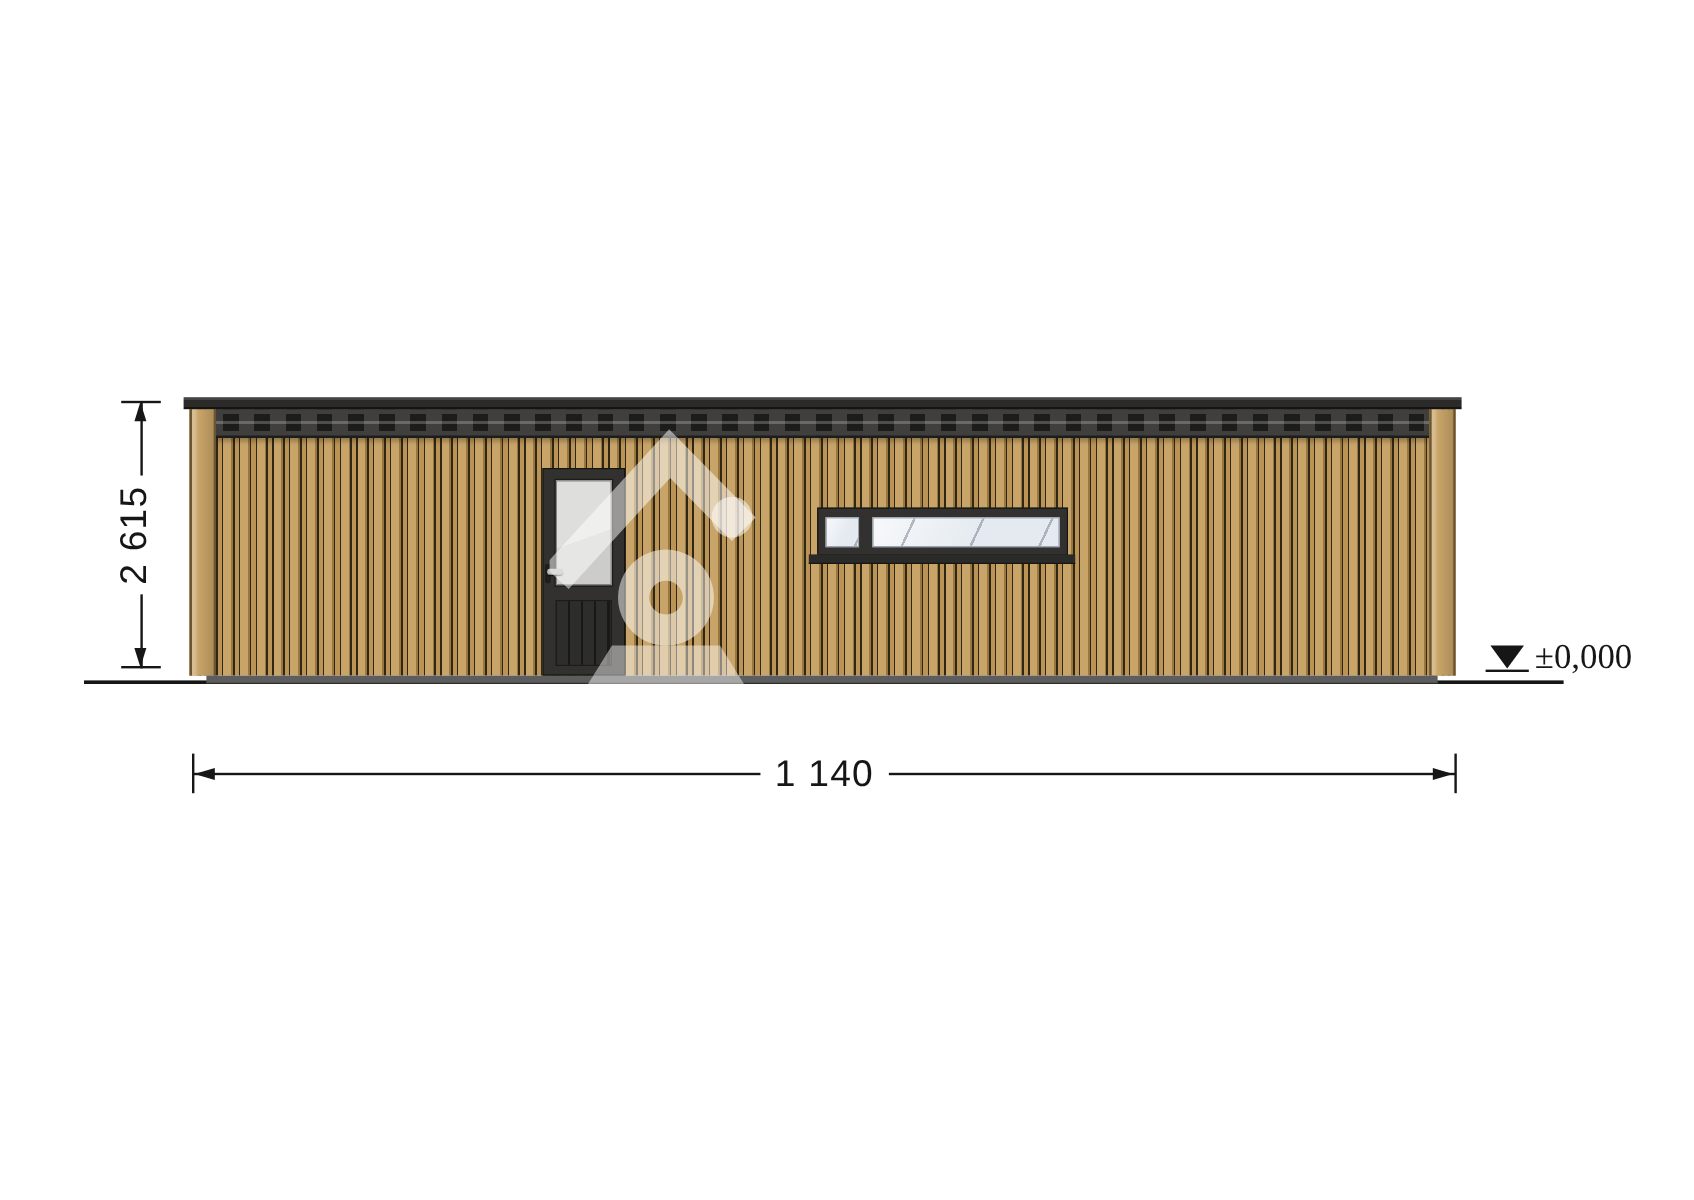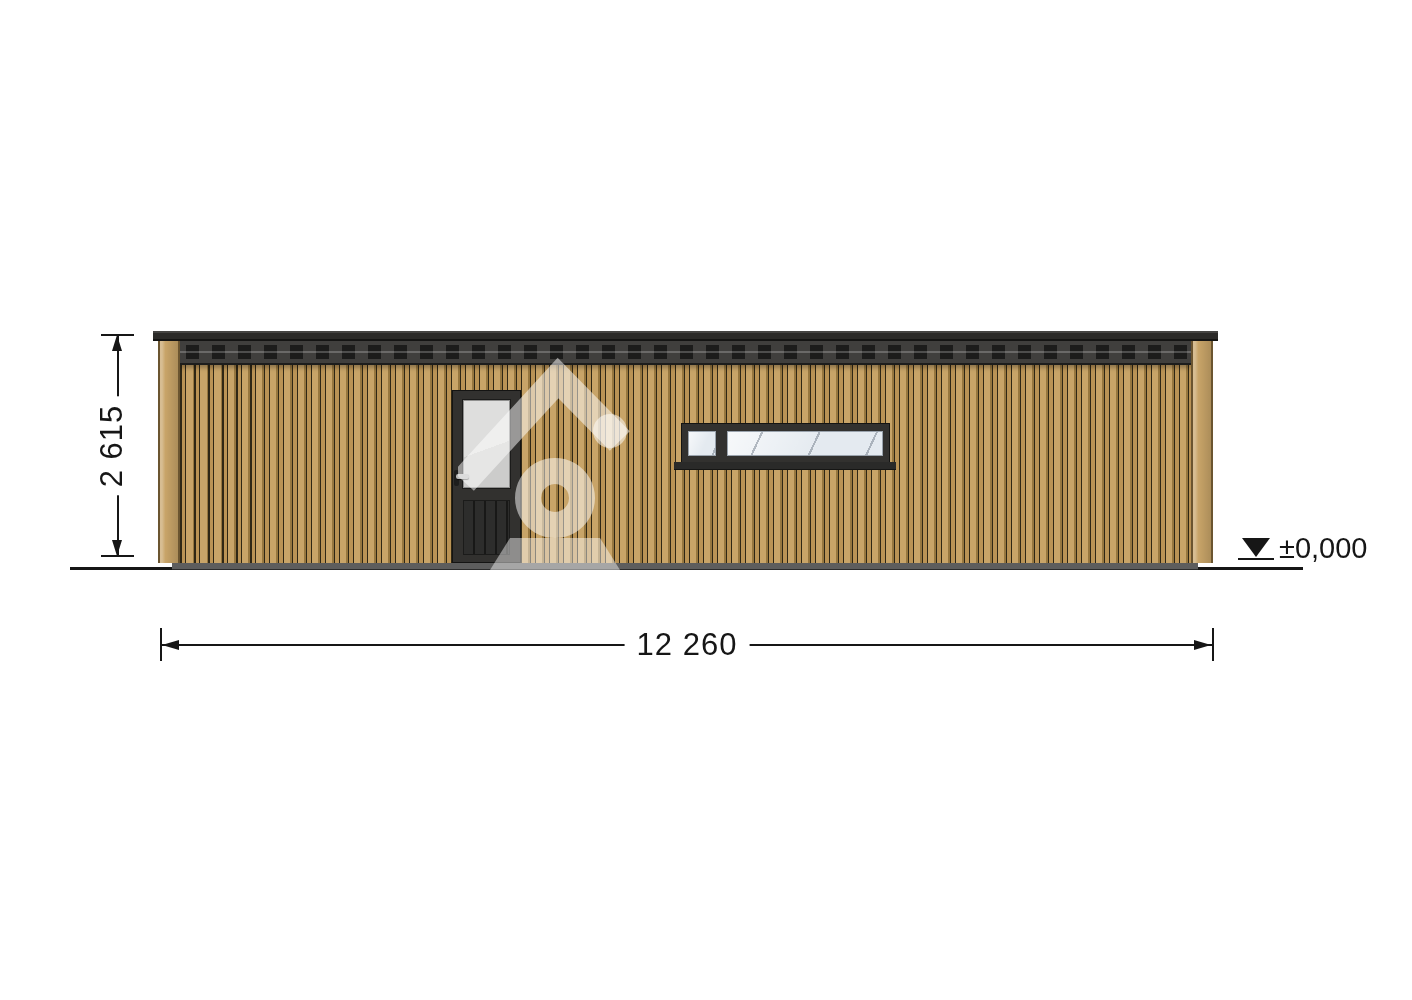--- a/index.html
+++ b/index.html
@@ -115,21 +115,21 @@
   .arrow-left{left:162px;top:639.5px;width:0;height:0;border-top:5.5px solid transparent;border-bottom:5.5px solid transparent;border-right:17px solid var(--ink);}
   .arrow-right{left:1194px;top:639.5px;width:0;height:0;border-top:5.5px solid transparent;border-bottom:5.5px solid transparent;border-left:17px solid var(--ink);}
   .dim-label-h{
     left:687px;top:645px;transform:translate(-50%,-50%);
     font-size:31px;letter-spacing:1px;background:#ffffff;padding:0 12px;white-space:nowrap;
   }
 
   
   .level-triangle{left:1242px;top:538px;width:0;height:0;border-left:14px solid transparent;border-right:14px solid transparent;border-top:19px solid var(--ink);}
   .level-underline{left:1238px;top:558px;width:36px;height:2px;background:var(--ink);}
-  .level-label{left:1279px;top:532px;font-size:29px;white-space:nowrap;}
+  .level-label{left:1279px;top:532px;font-size:29px;white-space:nowrap;font-family:Liberation Serif, serif;}
 </style>
 </head>
 <body>
 
 <div class="canvas">
 
   <div class="abs ground-line"></div>
 
   <div class="abs wall"></div>
   <div class="abs fascia"></div>
@@ -167,19 +167,19 @@
   <div class="abs dim-line-v"></div>
   <div class="abs arrow-up"></div>
   <div class="abs arrow-down"></div>
   <div class="abs dim-label-v">2 615</div>
 
   <div class="abs dim-tick-v left"></div>
   <div class="abs dim-tick-v right"></div>
   <div class="abs dim-line-h"></div>
   <div class="abs arrow-left"></div>
   <div class="abs arrow-right"></div>
-  <div class="abs dim-label-h">12 260</div>
+  <div class="abs dim-label-h">1 140</div>
 
   <div class="abs level-triangle"></div>
   <div class="abs level-underline"></div>
   <div class="abs level-label">±0,000</div>
 
 </div>
 
 </body></html>

